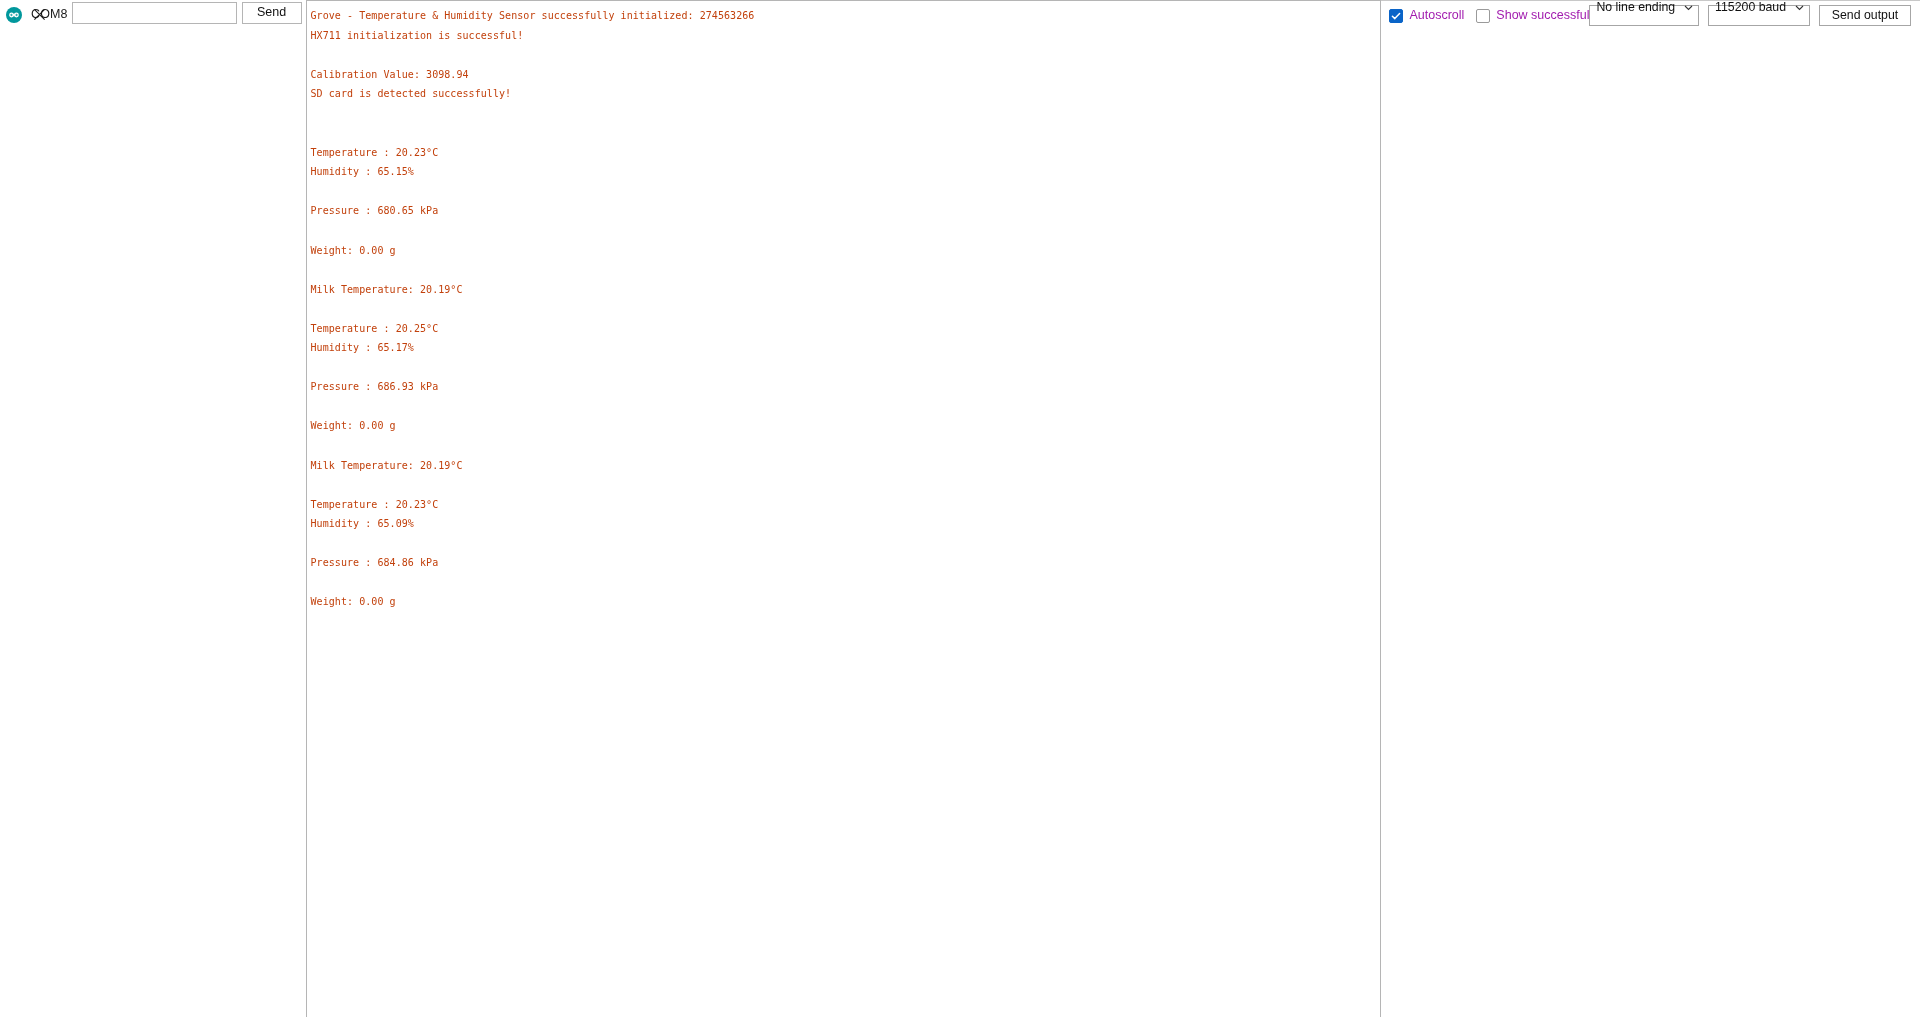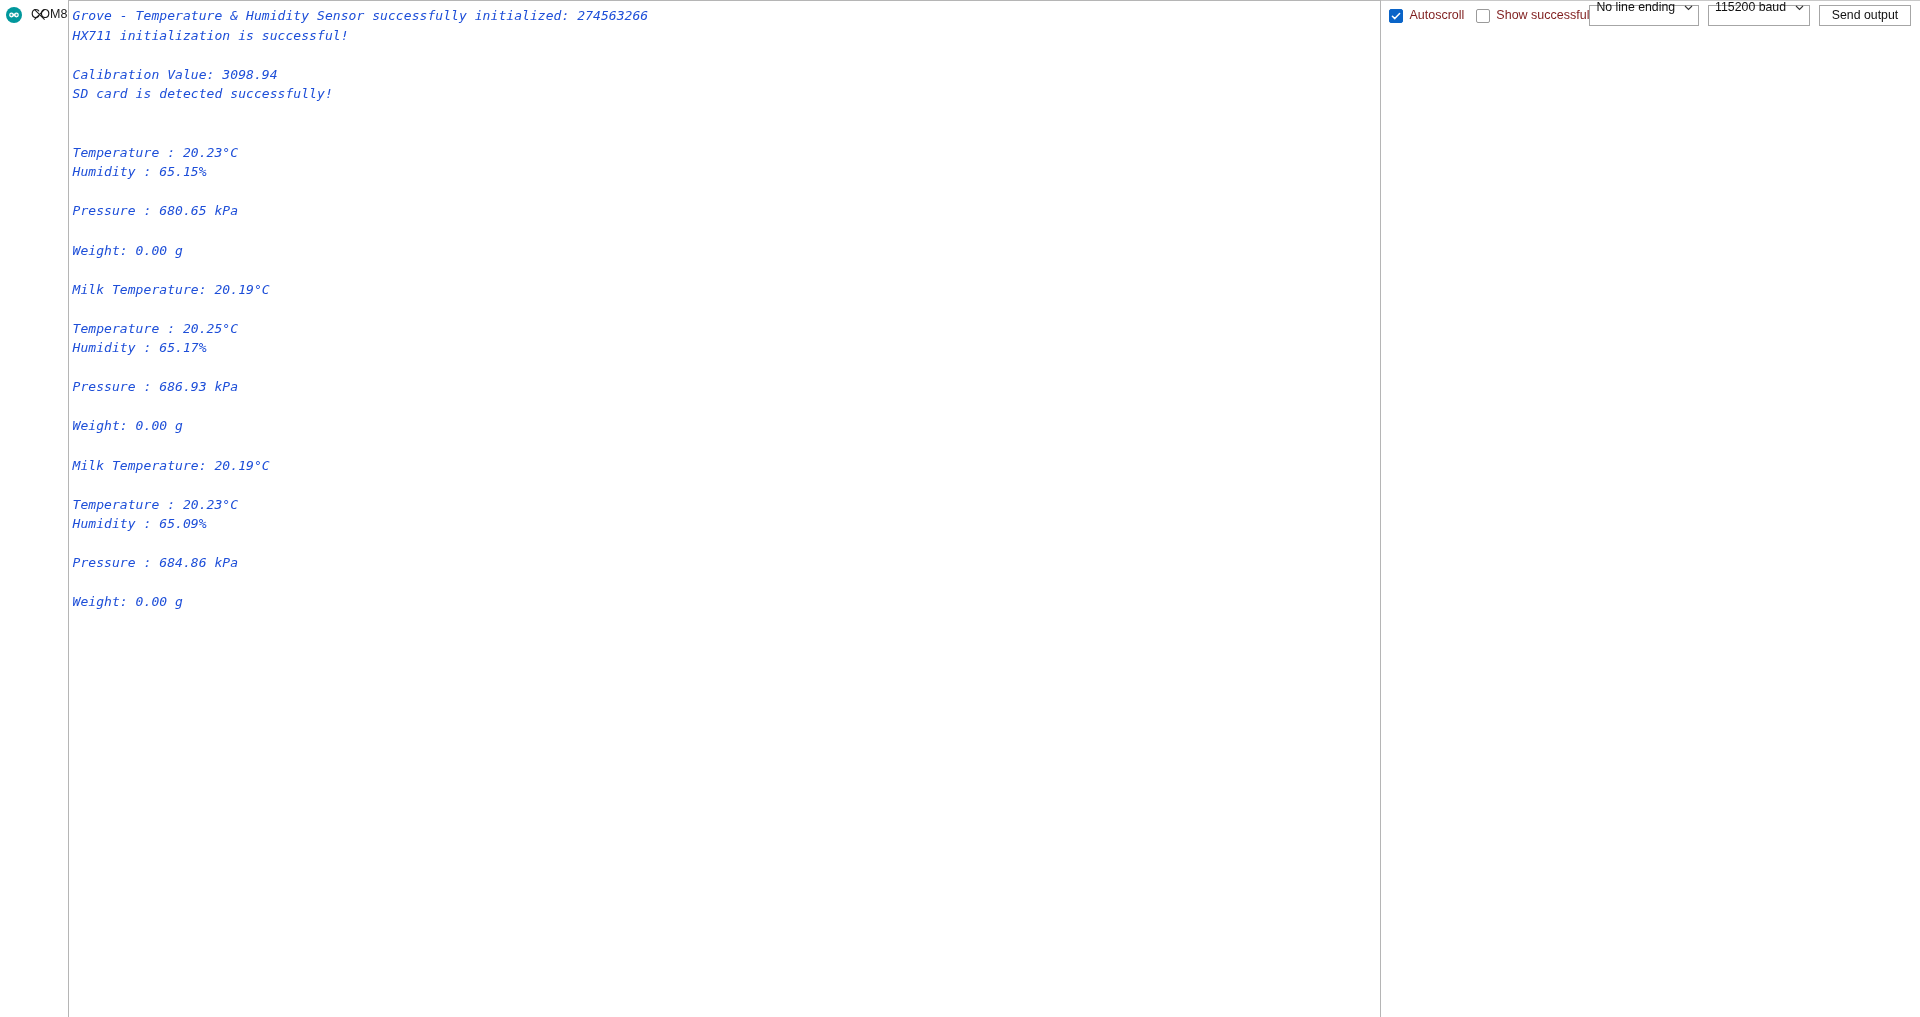--- a/index.html
+++ b/index.html
@@ -120,26 +120,25 @@
     border-right: 1px solid #b5b5b5;
     background: #ffffff;
     overflow: hidden;
   }
   .console {
     position: absolute;
     inset: 0;
     padding: 5px 0 0 4px;
     overflow: hidden;
     font-family: "DejaVu Sans Mono", "Liberation Mono", monospace;
-    font-size: 13px;
+    font-size: 10px;
     line-height: 19.55px;
-    color: #1d4ed8;
+    color: #c2410c;
     white-space: pre;
     letter-spacing: 0.06px;
-    font-style: italic;
   }
   .console .line { height: 19.55px; }
 
   
   .statusbar {
     height: 30px;
     min-height: 30px;
     display: flex;
     align-items: center;
     background: #ffffff;
@@ -170,21 +169,21 @@
     flex: 0 0 auto;
   }
   .chk-box.checked {
     background: #0a64c8;
     border-color: #0a64c8;
   }
   .chk-box svg { display: none; }
   .chk-box.checked svg { display: block; }
   .chk-label {
     font-size: 12.5px;
-    color: #7f1d1d;
+    color: #a21caf;
     line-height: 1;
   }
   .status-spacer { flex: 1 1 auto; }
   .status-right {
     display: flex;
     align-items: center;
     gap: 9px;
     padding-right: 4px;
   }
   .combo {
@@ -252,20 +251,24 @@
         </svg>
       </button>
       <button class="win-btn close" aria-label="Close">
         <svg width="13" height="13" viewBox="0 0 13 13">
             <path d="M1.4 1.4 L11.6 11.6 M11.6 1.4 L1.4 11.6" stroke="#1a1a1a" stroke-width="1.1"></path>
           </svg>
       </button>
     </div>
   </div>
 
+  <div class="sendrow">
+    <input class="send-input" type="text" placeholder="" style="">
+    <button class="send-btn">Send</button>
+  </div>
 
   <div class="console-wrap">
     <div class="console" id="console"><div class="line">Grove - Temperature &amp; Humidity Sensor successfully initialized: 274563266</div><div class="line">HX711 initialization is successful!</div><div class="line"></div><div class="line">Calibration Value: 3098.94</div><div class="line">SD card is detected successfully!</div><div class="line"></div><div class="line"></div><div class="line">Temperature : 20.23°C</div><div class="line">Humidity : 65.15%</div><div class="line"></div><div class="line">Pressure : 680.65 kPa</div><div class="line"></div><div class="line">Weight: 0.00 g</div><div class="line"></div><div class="line">Milk Temperature: 20.19°C</div><div class="line"></div><div class="line">Temperature : 20.25°C</div><div class="line">Humidity : 65.17%</div><div class="line"></div><div class="line">Pressure : 686.93 kPa</div><div class="line"></div><div class="line">Weight: 0.00 g</div><div class="line"></div><div class="line">Milk Temperature: 20.19°C</div><div class="line"></div><div class="line">Temperature : 20.23°C</div><div class="line">Humidity : 65.09%</div><div class="line"></div><div class="line">Pressure : 684.86 kPa</div><div class="line"></div><div class="line">Weight: 0.00 g</div></div>
   </div>
 
   <div class="statusbar">
     <div class="status-left">
       <label class="chk-item">
         <span class="chk-box checked" id="chk-autoscroll">
           <svg width="10" height="10" viewBox="0 0 10 10">

